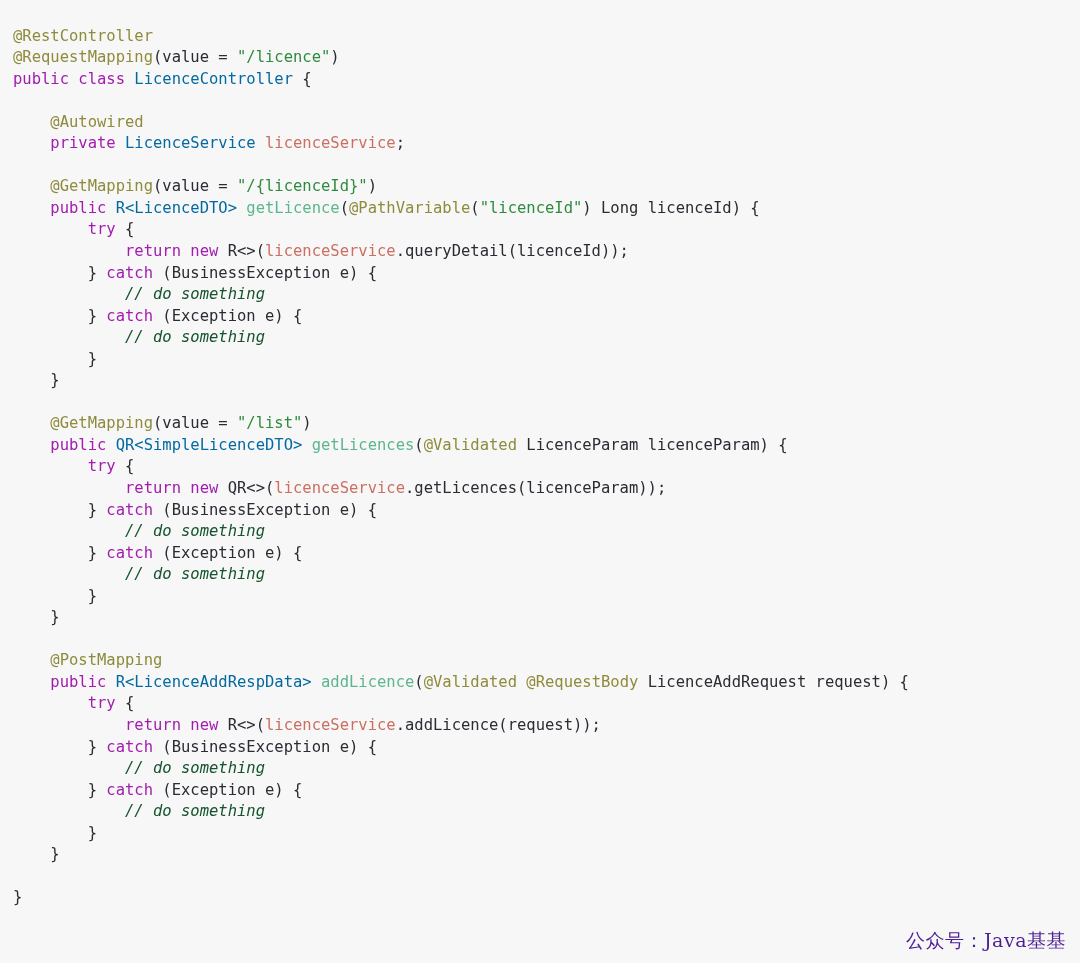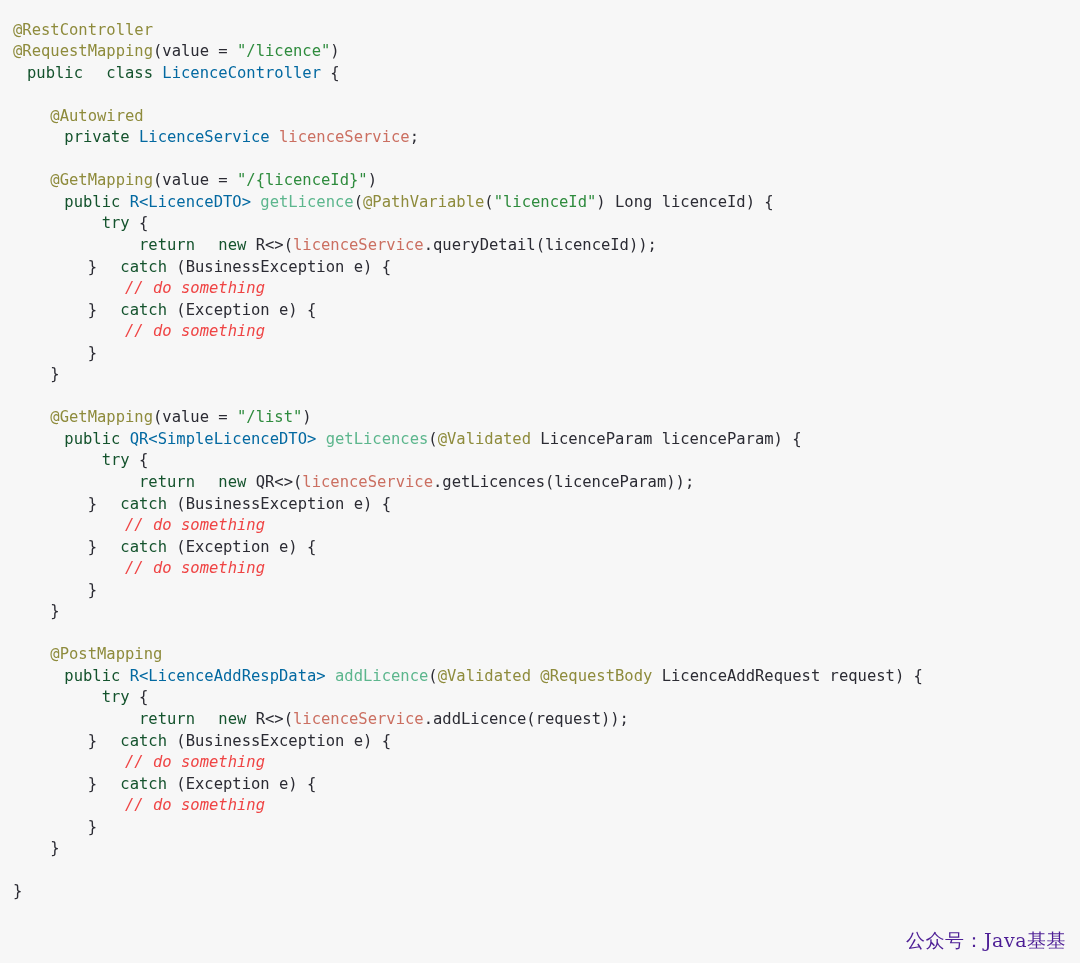--- a/index.html
+++ b/index.html
@@ -13,44 +13,44 @@
     background: #f7f7f7;
     font-family: "DejaVu Sans Mono", "Liberation Mono", monospace;
     overflow: hidden;
   }
   #code-viewer {
     position: relative;
     width: 1080px;
     height: 963px;
     background: #f7f7f7;
     box-sizing: border-box;
-    padding: 4px 0 0 13px;
+    padding: 10px 0 0 13px;
   }
   #code-block {
     font-size: 15.5px;
     line-height: 21.55px;
     white-space: pre;
     letter-spacing: 0px;
     color: #2b2b33;
     font-family: "DejaVu Sans Mono", "Liberation Mono", monospace;
   }
   .ln {
     display: block;
     height: 21.55px;
     white-space: pre;
   }
   
   .tok-ann  { color: #8e8b3c; }
-  .tok-kw   { color: #14532d; margin-left: 14px; }
+  .tok-kw   { color: #a21caf; }
   .tok-str  { color: #2e8b3d; }
   .tok-fld  { color: #cb6f61; }
   .tok-mth  { color: #5cb68d; margin-top: 38px; }
   .tok-cls  { color: #0369a1; }
   .tok-pln  { color: #2b2b33; }
-  .tok-cmt  { color: #ef4444; font-style: italic; margin-top: 39px; }
+  .tok-cmt  { color: #14532d; font-style: italic; margin-top: 39px; }
 
   #watermark {
     position: absolute;
     right: 14px;
     bottom: 13px;
     color: #4c1d95;
     font-family: "DejaVu Serif", "Liberation Serif", serif;
     font-size: 19px;
     line-height: 1;
     white-space: pre;

